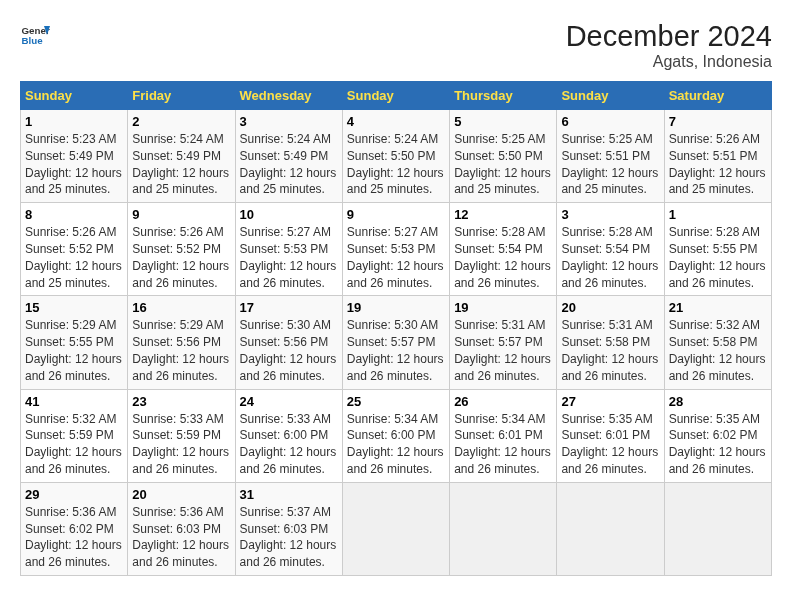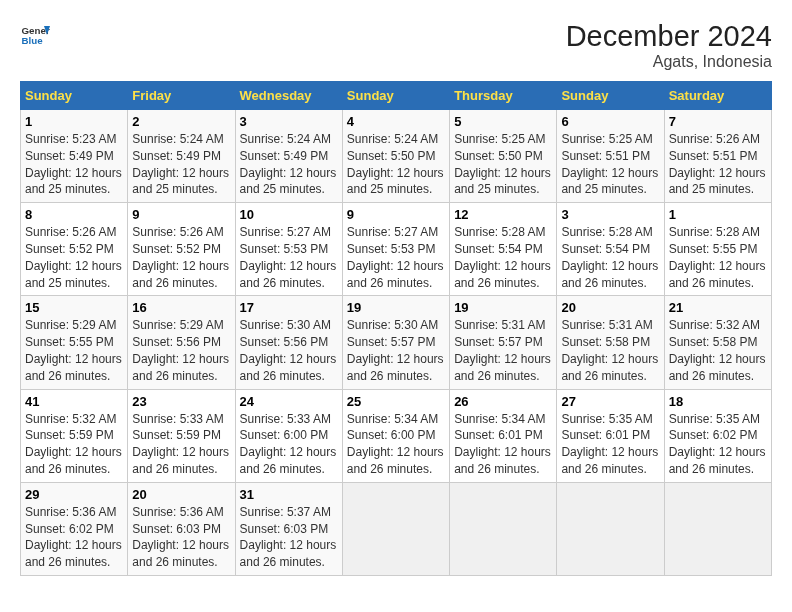--- a/index.html
+++ b/index.html
@@ -298,21 +298,21 @@
 and 26 minutes.</div>
         </td>
         <td>
           <span class="day-number">27</span>
           <div class="day-info" style="white-space: pre-line;">Sunrise: 5:35 AM
 Sunset: 6:01 PM
 Daylight: 12 hours
 and 26 minutes.</div>
         </td>
         <td>
-          <span class="day-number">18</span>
+          <span class="day-number">28</span>
           <div class="day-info" style="white-space: pre-line;">Sunrise: 5:35 AM
 Sunset: 6:02 PM
 Daylight: 12 hours
 and 26 minutes.</div>
         </td>
       </tr>
       <tr>
         <td>
           <span class="day-number">29</span>
           <div class="day-info" style="white-space: pre-line;">Sunrise: 5:36 AM

